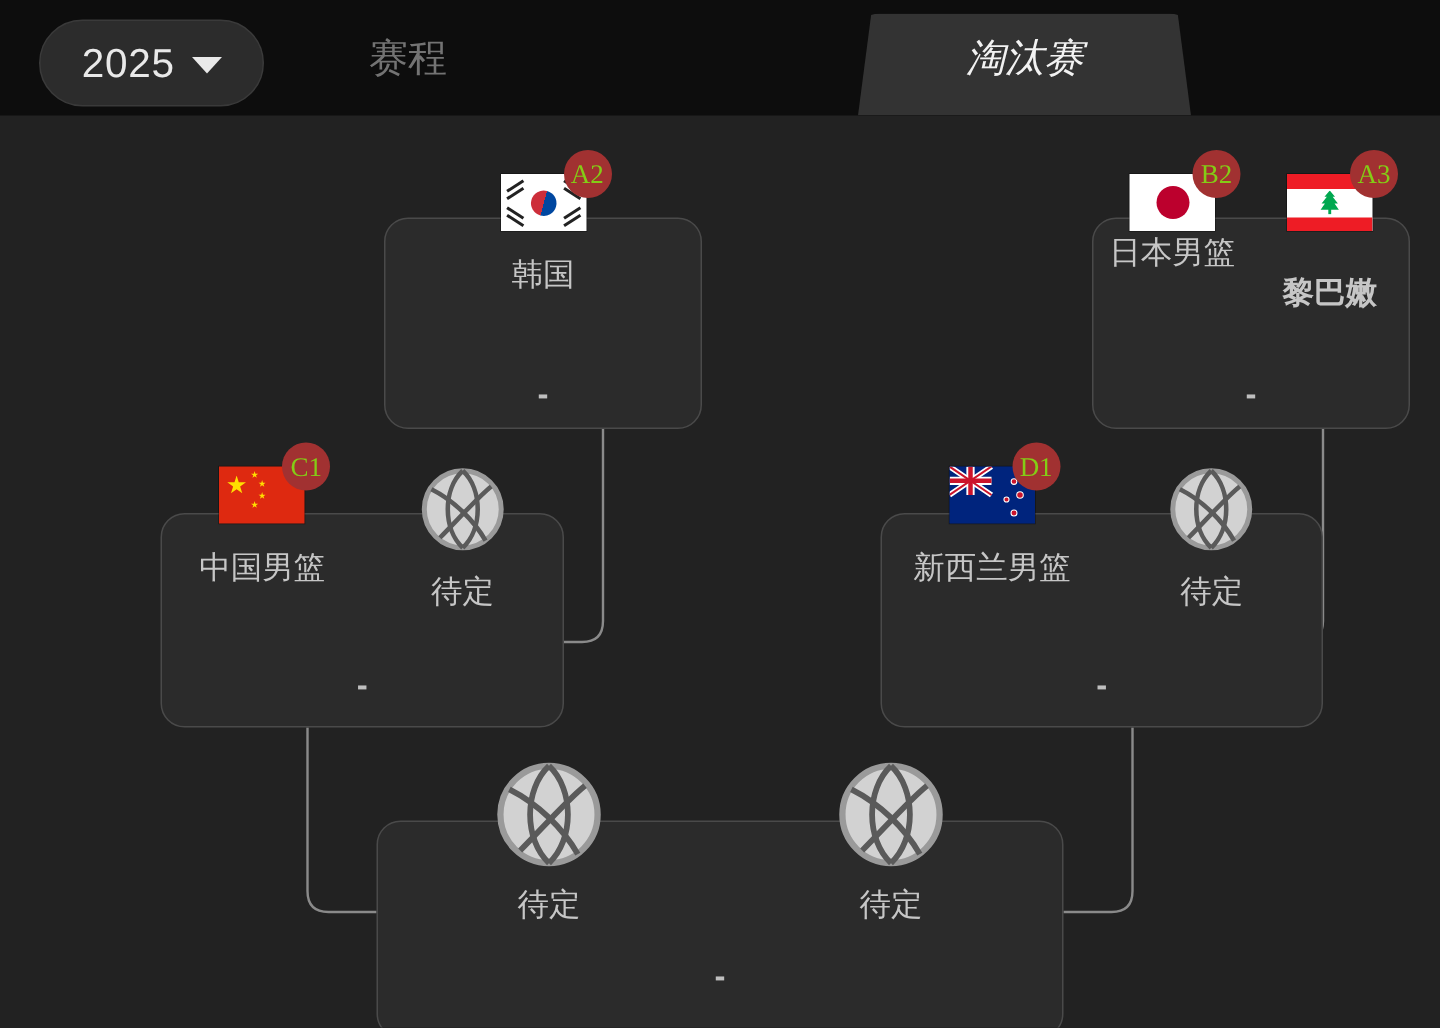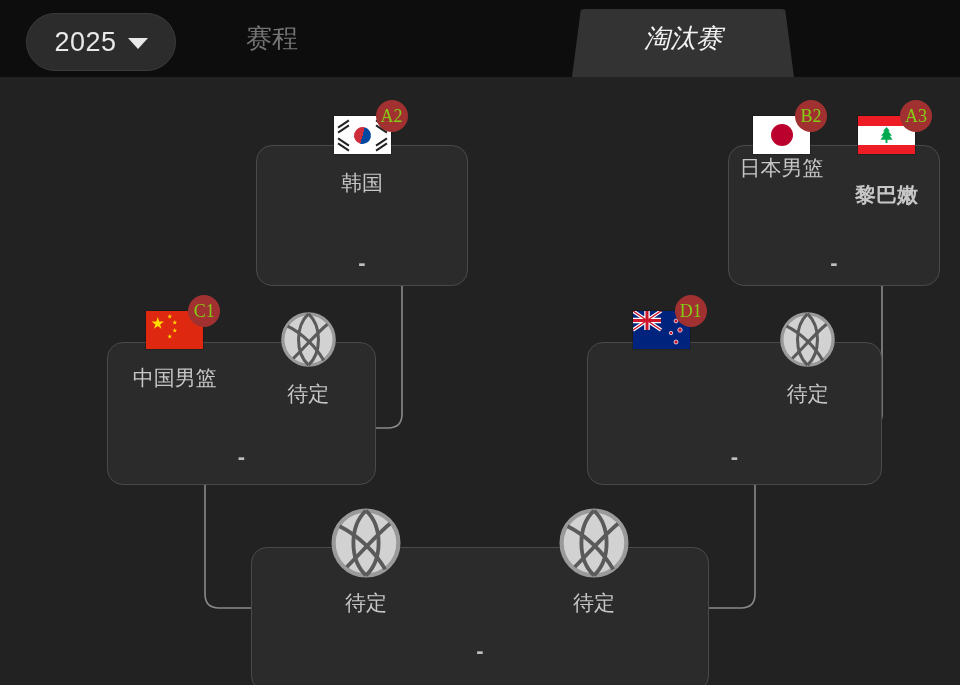--- a/index.html
+++ b/index.html
@@ -300,20 +300,21 @@
                 <g fill="#cc142b" stroke="#fff" stroke-width="0.7">
                   <circle cx="43" cy="10" r="1.9"></circle>
                   <circle cx="47" cy="19" r="2.2"></circle>
                   <circle cx="38" cy="22" r="1.7"></circle>
                   <circle cx="43" cy="31" r="2"></circle>
                 </g>
               </svg>
             </div>
             <div class="badge">D1</div>
           </div>
+          <div class="team-name" style="margin-top:15px;">新西兰男篮</div>
         </div>
         <div class="team tbd-col">
           <svg class="bball" viewBox="0 0 60 60">
             <circle cx="30" cy="30" r="27" fill="#d2d2d2" stroke="#9a9a9a" stroke-width="3.5"></circle>
             <g fill="none" stroke="#5a5a5a" stroke-width="3.2">
               <path d="M8 16 C 24 24, 38 38, 46 52"></path>
               <path d="M14 50 C 26 38, 40 22, 50 14"></path>
               <path d="M30 3 C 16 16, 16 44, 30 57"></path>
               <path d="M30 3 C 44 16, 44 44, 30 57"></path>
             </g>

